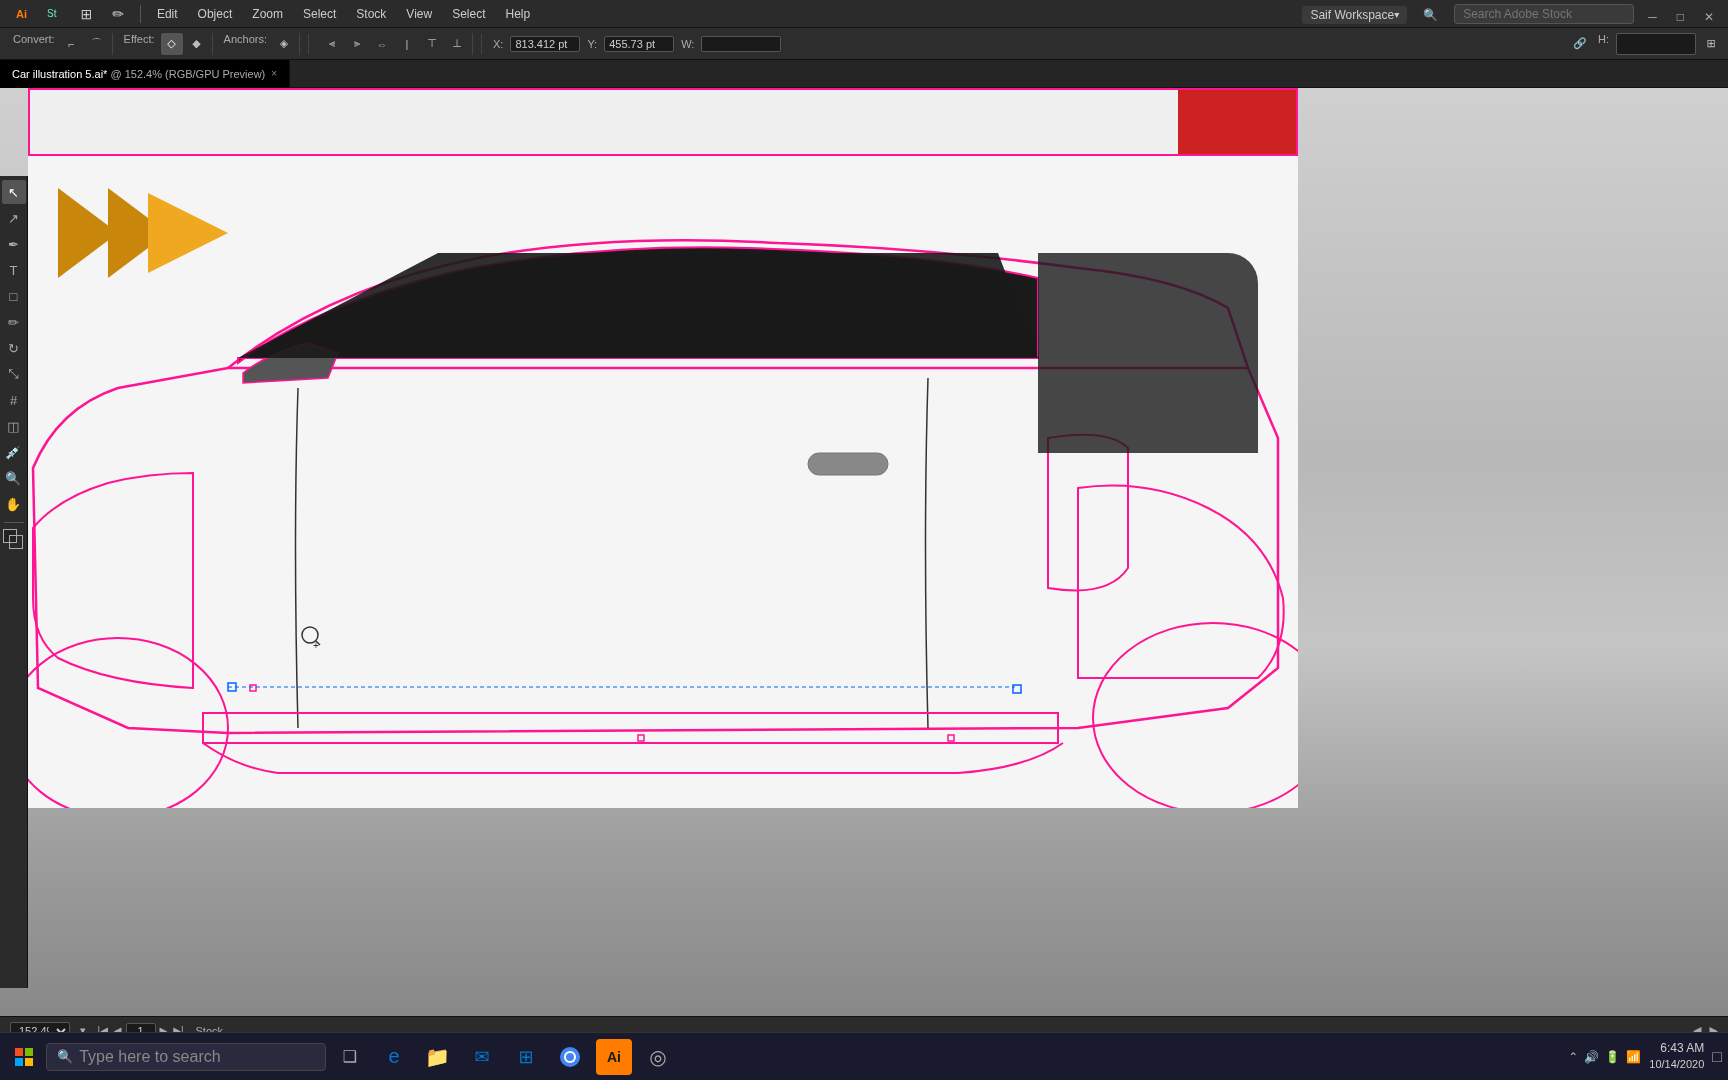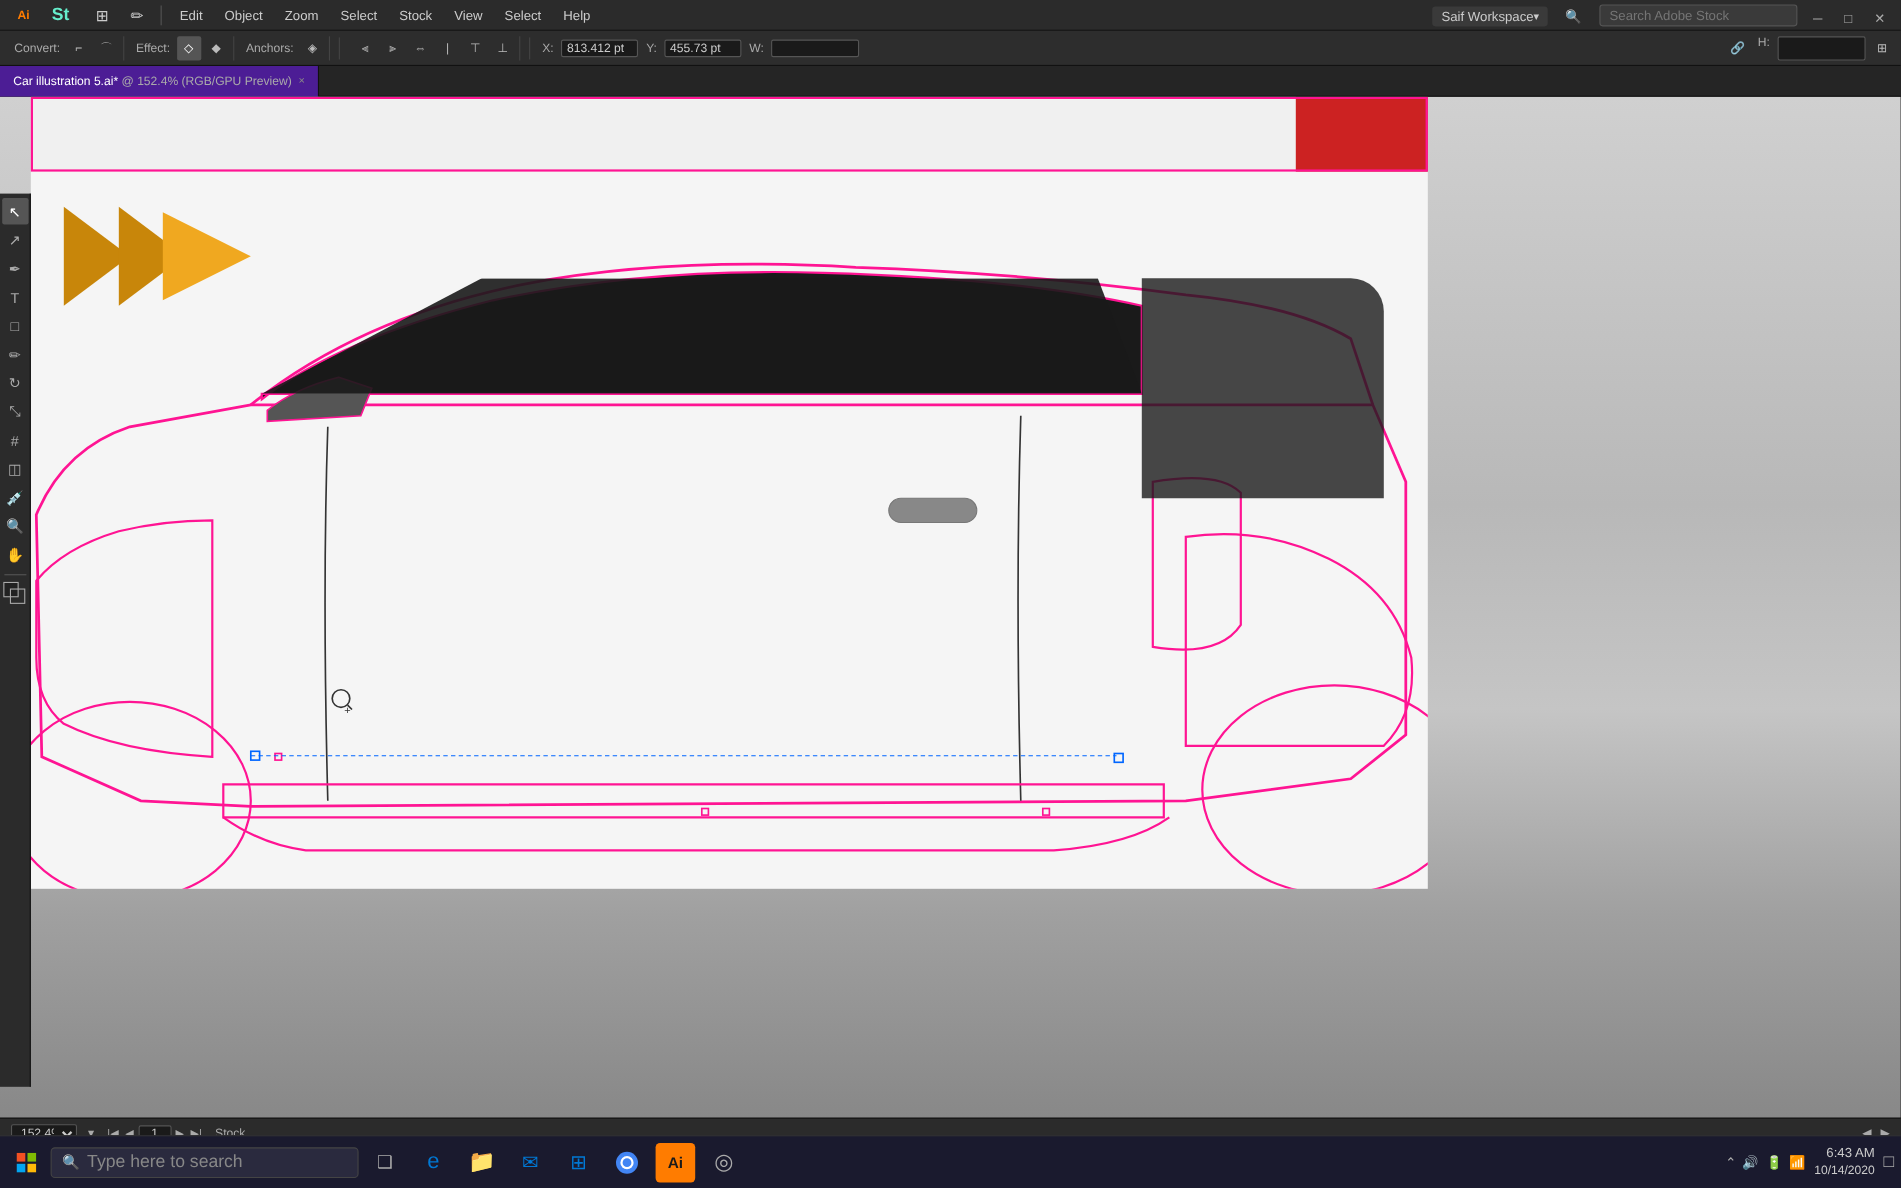--- a/index.html
+++ b/index.html
@@ -55,21 +55,20 @@
       border-bottom: 1px solid #111;
       display: flex;
       align-items: center;
       padding: 0 6px;
       gap: 4px;
       font-size: 11px;
       color: #ccc;
     }
     .toolbar-group {
       display: flex;
-      align-items: center;
       gap: 3px;
       padding: 0 4px;
       border-right: 1px solid #444;
     }
     .toolbar-group:last-child { border-right: none; }
     .toolbar-btn {
       width: 22px;
       height: 22px;
       display: flex;
       align-items: center;
@@ -106,21 +105,21 @@
       background: #3c3c3c;
       border-right: 1px solid #111;
       display: flex;
       align-items: center;
       padding: 0 12px;
       font-size: 11px;
       color: #ccc;
       cursor: pointer;
       gap: 6px;
     }
-    .tab.active { background: #4c1d95; color: #fff; }
+    .tab.active { background: #000000; color: #fff; }
     .tab-close {
       font-size: 10px;
       color: #888;
       cursor: pointer;
     }
 
     
     #canvas-area {
       position: relative;
       width: 100%;
@@ -293,21 +292,21 @@
       width: 30px;
       text-align: center;
     }
   </style>
 </head>
 <body>
 
 <div id="menu-bar">
 
   <span style="color:#ff7c00; font-weight:bold; font-size:11px;">Ai</span>
-  <span style="color:#6ec; font-weight:bold; font-size:16px; margin-right:4px;">St</span>
+  <span style="color:#6ec; font-weight:normal; font-size:10px; margin-right:4px;">St</span>
   <span style="font-size:14px;">⊞</span>
   <span style="font-size:14px;">✏</span>
   <div style="width:1px; height:18px; background:#555; margin:0 4px;"></div>
 
   <span>Edit</span>
   <span>Object</span>
   <span>Zoom</span>
   <span>Select</span>
   <span>Stock</span>
   <span>View</span>

